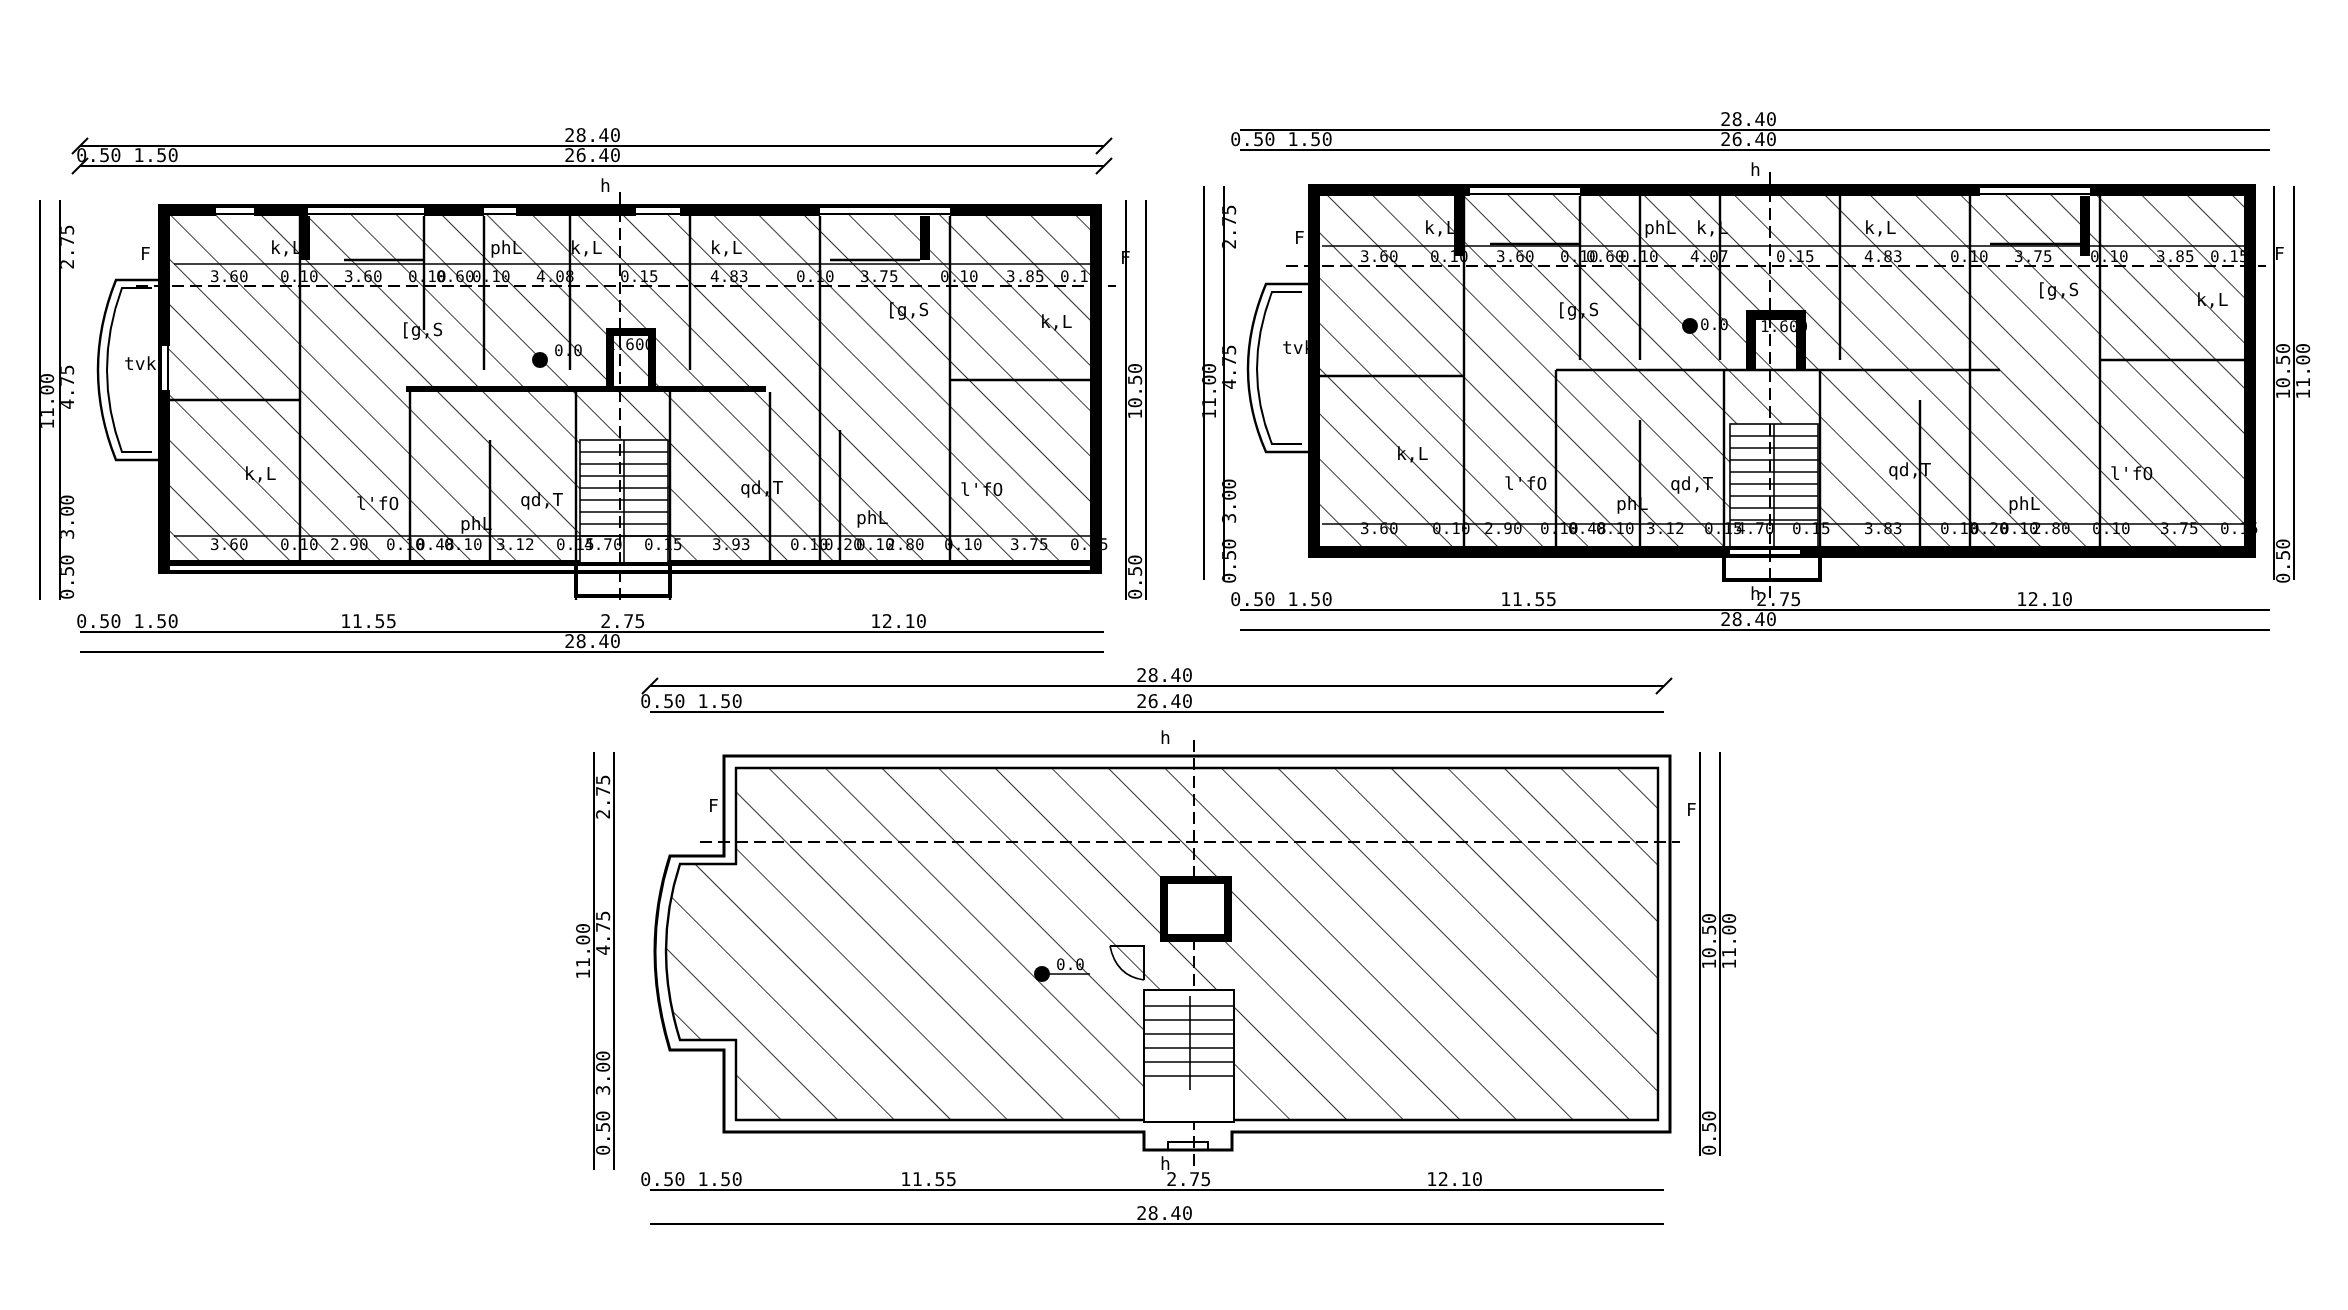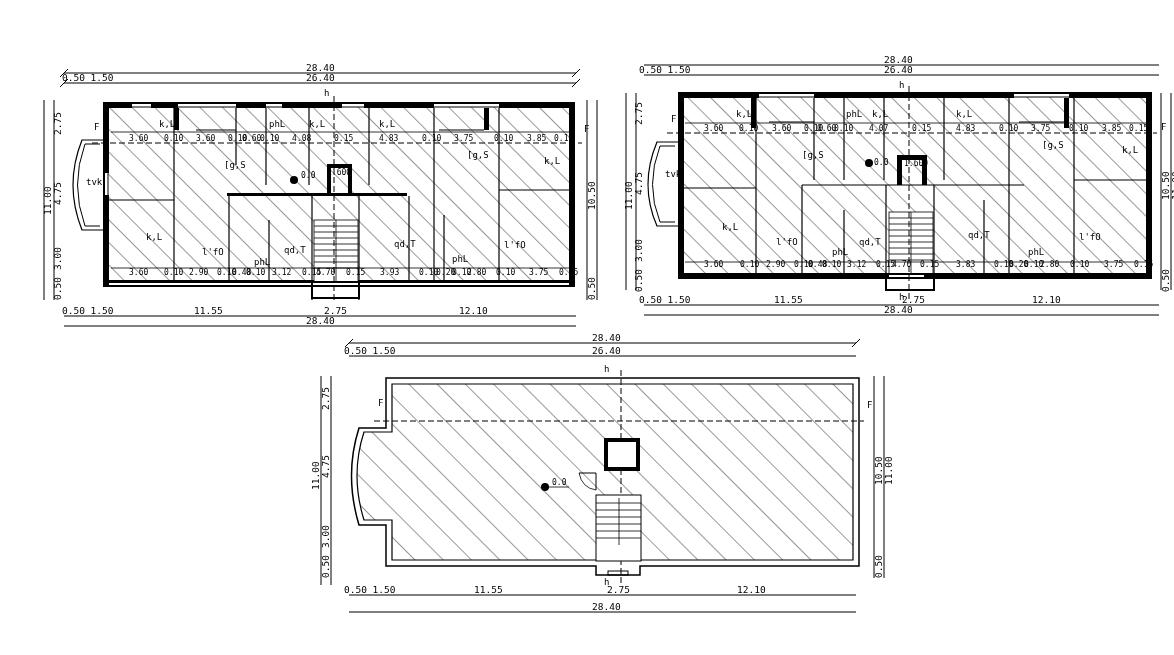--- a/index.html
+++ b/index.html
@@ -1,17 +1,17 @@
 <!DOCTYPE html>
 <html><head>
 <meta charset="utf-8">
 <style>
   html,body{margin:0;padding:0;background:#ffffff;}
   body{width:1174px;height:655px;overflow:hidden;position:relative;font-family:"DejaVu Sans Mono",monospace;}
-  #sheet{position:absolute;left:0;top:0;width:1122px;height:655px;padding-left:24px;}
+  #sheet{position:absolute;left:0;top:0;width:1122px;height:655px;}
   svg text{font-family:"DejaVu Sans Mono",monospace;fill:#000;}
   .dim{font-size:9.5px;}
   .lbl{font-size:9px;}
   .small{font-size:8px;}
 </style>
 </head>
 <body>
 
 <div id="sheet">
 <svg width="1174" height="655" viewBox="0 0 1174 655" xmlns="http://www.w3.org/2000/svg">

